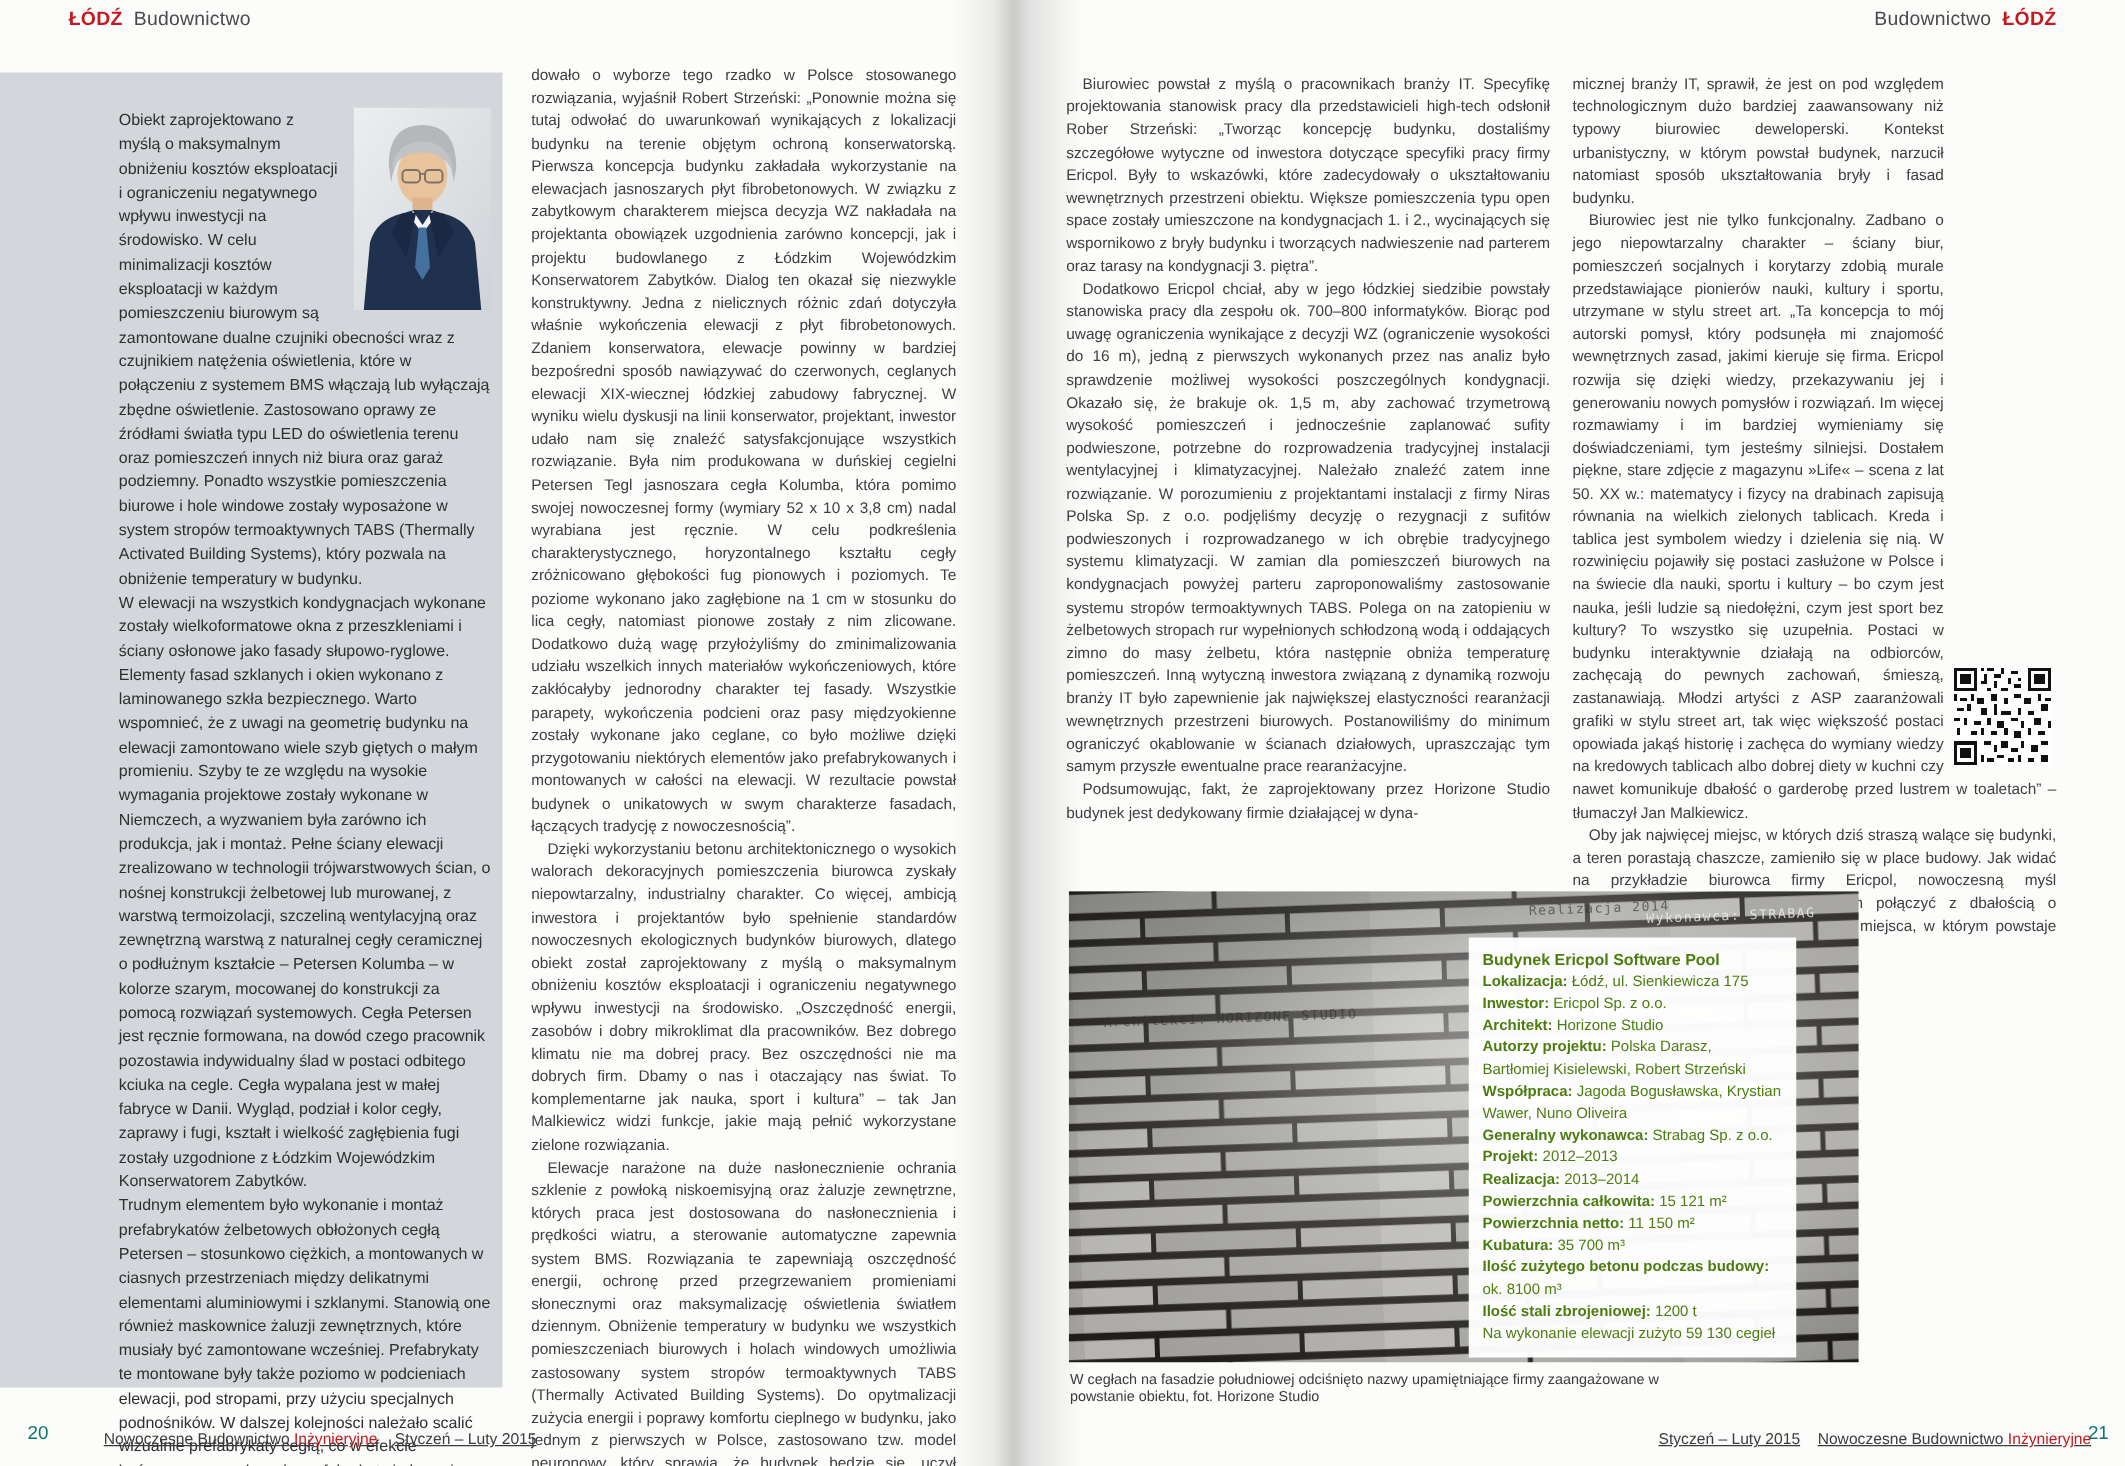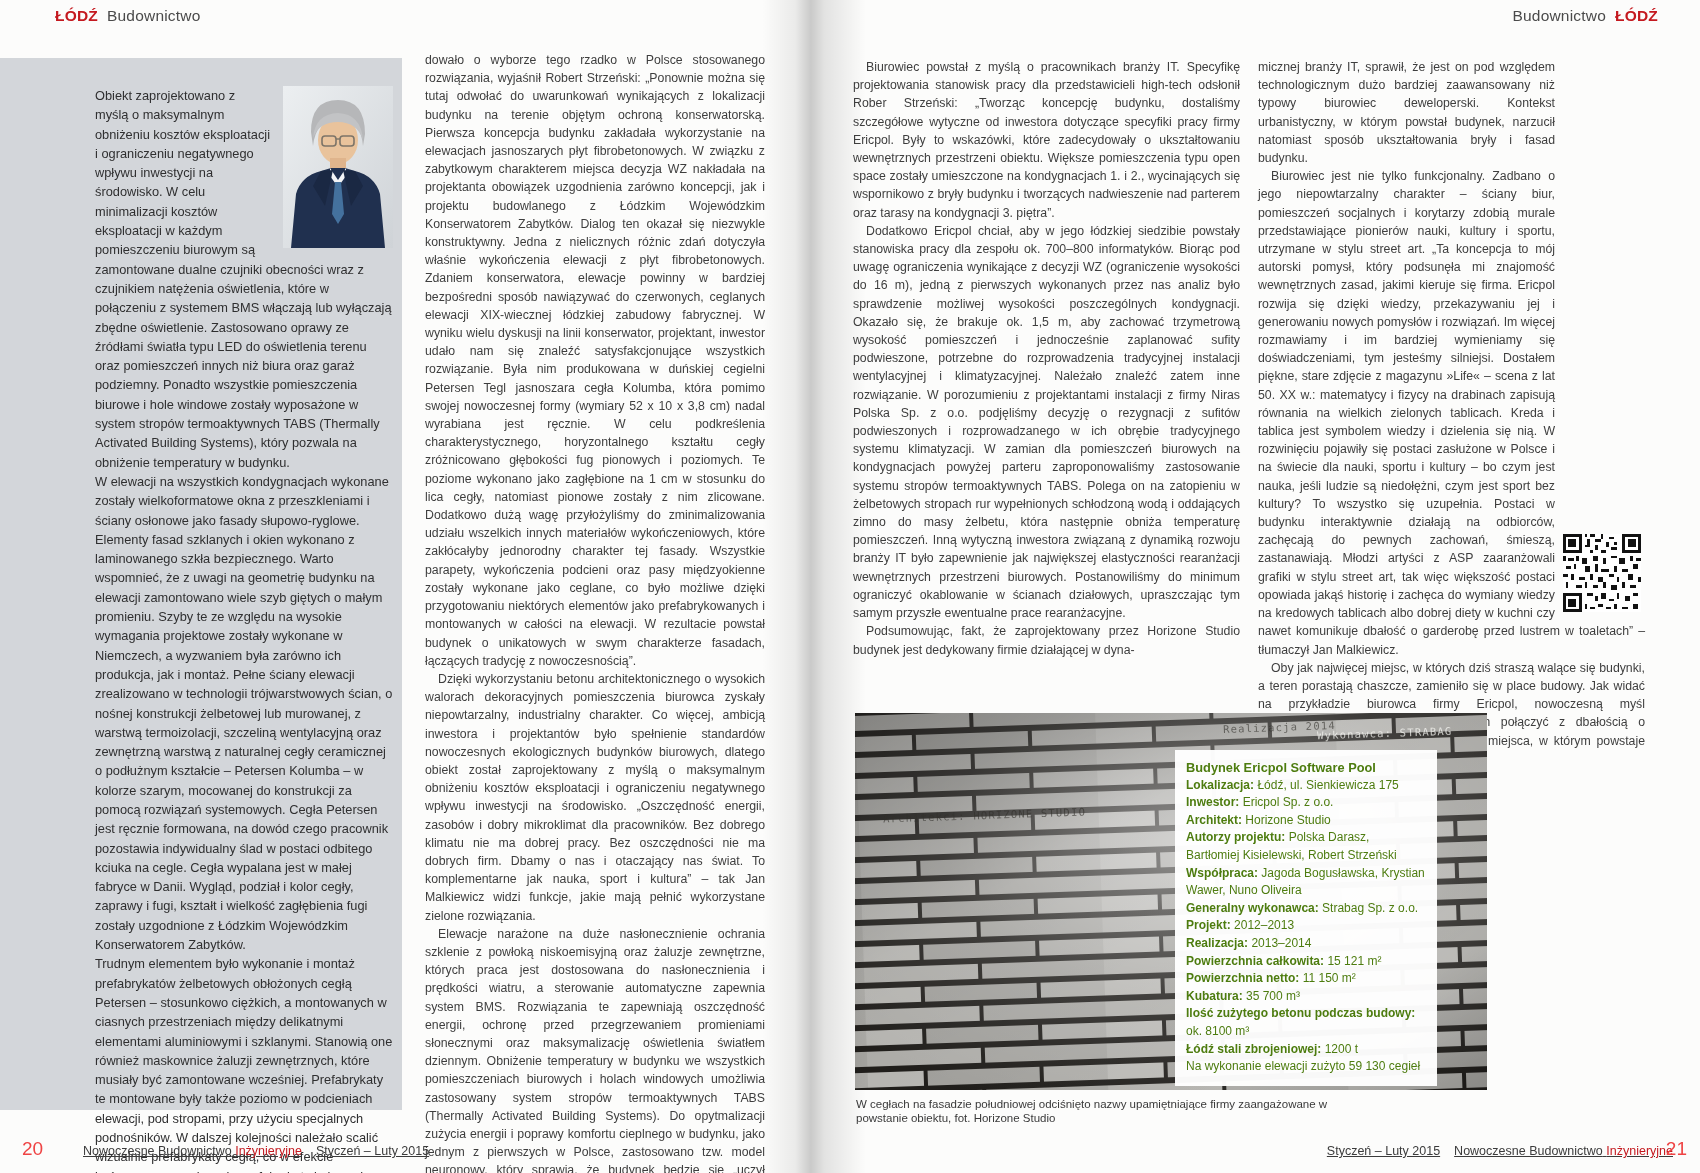--- a/index.html
+++ b/index.html
@@ -4,21 +4,21 @@
 <style>
   :root{ --red:#c4191f; --ink:#3e3e3e; }
   html,body{margin:0;padding:0;background:#9a9a9a;}
   .spread{position:relative;width:1700px;height:1173px;background:#fcfcfb;overflow:hidden;
           font-family:"Liberation Sans",sans-serif;color:var(--ink);}
   
   .fold{position:absolute;left:762px;top:0;width:104px;height:1173px;pointer-events:none;
         background:linear-gradient(90deg,rgba(0,0,0,0) 0%,rgba(0,0,0,0.07) 32%,rgba(0,0,0,0.20) 47%,rgba(0,0,0,0.10) 60%,rgba(0,0,0,0) 100%);}
   
   .hdr{position:absolute;top:7px;font-size:15.5px;letter-spacing:.2px;white-space:nowrap;}
-  .hdr-left{left:55px;} .hdr-right{right:42px;}
+  .hdr-left{left:55px;} .hdr-right{right:55px;}
   .hdr .tag{color:var(--red);font-weight:bold;}
   .hdr-left .sec{margin-left:9px;color:#4a4a4a;}
   .hdr-right .sec{margin-right:9px;color:#4a4a4a;}
   
   .col{position:absolute;text-align:justify;font-size:12.3px;line-height:18.2px;color:var(--ink);}
   .col p{margin:0;}
   .col p.ind{text-indent:13px;}
   .col-l2{left:425px;top:51px;width:340px;}
   .col-r1{left:853px;top:58px;width:387px;}
   .col-r2{left:1258px;top:58px;width:387px;}
@@ -35,21 +35,21 @@
   .photo svg.bricks{position:absolute;left:0;top:0;width:100%;height:100%;display:block;}
   .stamp{position:absolute;font-size:10.5px;letter-spacing:1.2px;color:rgba(50,48,44,0.62);
          transform:rotate(-2deg);white-space:nowrap;font-family:"DejaVu Sans Mono",monospace;}
   .stamp.s3{color:rgba(245,245,242,0.75);}
   .info-box{position:absolute;left:320px;top:37px;width:262px;background:rgba(255,255,255,0.97);
             box-sizing:border-box;padding:9px 11px 10px 11px;font-size:12px;line-height:17.6px;color:#4d7c0f;}
   .info-box .info-title{font-weight:bold;font-size:12.8px;}
   .info-row .lbl{font-weight:bold;}
   .caption{position:absolute;left:856px;top:1097px;width:520px;font-size:11.5px;line-height:14px;color:#3a3a3a;}
   
-  .pn{position:absolute;font-size:19px;color:#ef4444;}
+  .pn{position:absolute;font-size:15px;color:#0f766e;}
   .pn-left{left:22px;top:1138px;}
   .pn-right{right:13px;top:1138px;}
   .footer-txt{position:absolute;top:1144px;font-size:12.5px;color:#3b3b3b;white-space:nowrap;text-decoration:underline;}
   .footer-txt .red{color:var(--red);}
   .footer-txt .gap{display:inline-block;width:14px;}
   .ft-left{left:83px;}
   .ft-right{right:27px;margin-left:36px;}
 </style>
 </head>
 <body>
@@ -229,21 +229,21 @@
       <div class="info-row"><span class="lbl">Architekt:</span> <span class="val">Horizone Studio</span></div>
       <div class="info-row"><span class="lbl">Autorzy projektu:</span> <span class="val">Polska Darasz, Bartłomiej Kisielewski, Robert Strzeński</span></div>
       <div class="info-row"><span class="lbl">Współpraca:</span> <span class="val">Jagoda Bogusławska, Krystian Wawer, Nuno Oliveira</span></div>
       <div class="info-row"><span class="lbl">Generalny wykonawca:</span> <span class="val">Strabag Sp. z o.o.</span></div>
       <div class="info-row"><span class="lbl">Projekt:</span> <span class="val">2012–2013</span></div>
       <div class="info-row"><span class="lbl">Realizacja:</span> <span class="val">2013–2014</span></div>
       <div class="info-row"><span class="lbl">Powierzchnia całkowita:</span> <span class="val">15 121 m²</span></div>
       <div class="info-row"><span class="lbl">Powierzchnia netto:</span> <span class="val">11 150 m²</span></div>
       <div class="info-row"><span class="lbl">Kubatura:</span> <span class="val">35 700 m³</span></div>
       <div class="info-row"><span class="lbl">Ilość zużytego betonu podczas budowy:</span> <span class="val">ok. 8100 m³</span></div>
-      <div class="info-row"><span class="lbl">Łódź stali zbrojeniowej:</span> <span class="val">1200 t</span></div>
+      <div class="info-row"><span class="lbl">Ilość stali zbrojeniowej:</span> <span class="val">1200 t</span></div>
       <div class="info-row"><span class="lbl"></span> <span class="val">Na wykonanie elewacji zużyto 59 130 cegieł</span></div>
     </div>
   </div>
 
   <div class="caption">W cegłach na fasadzie południowej odciśnięto nazwy upamiętniające firmy zaangażowane w powstanie obiektu, fot. Horizone Studio</div>
 
   <div class="pn pn-left">20</div>
   <div class="footer-txt ft-left">
     <span>Nowoczesne Budownictwo</span>
     <span class="red">Inżynieryjne</span><span class="gap"></span><span>Styczeń – Luty 2015</span>

